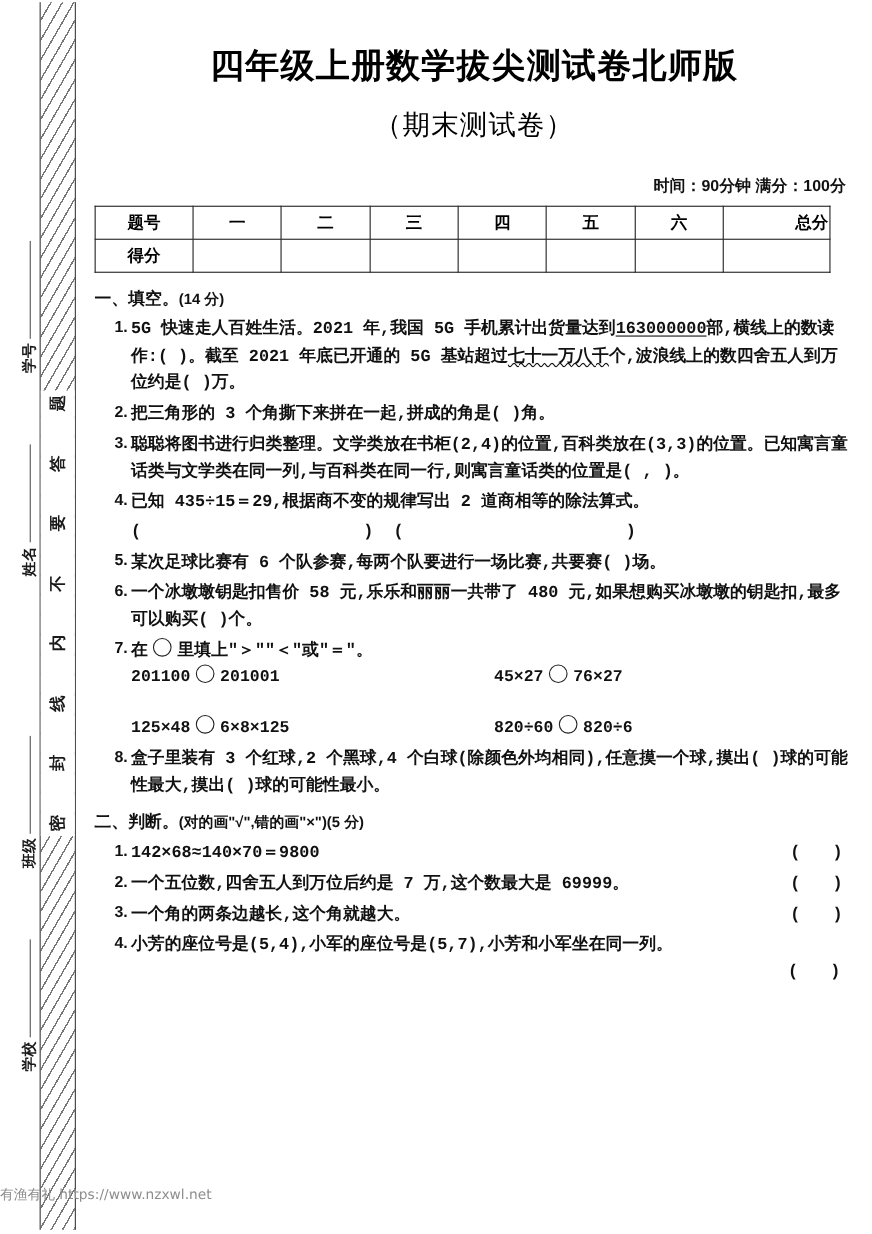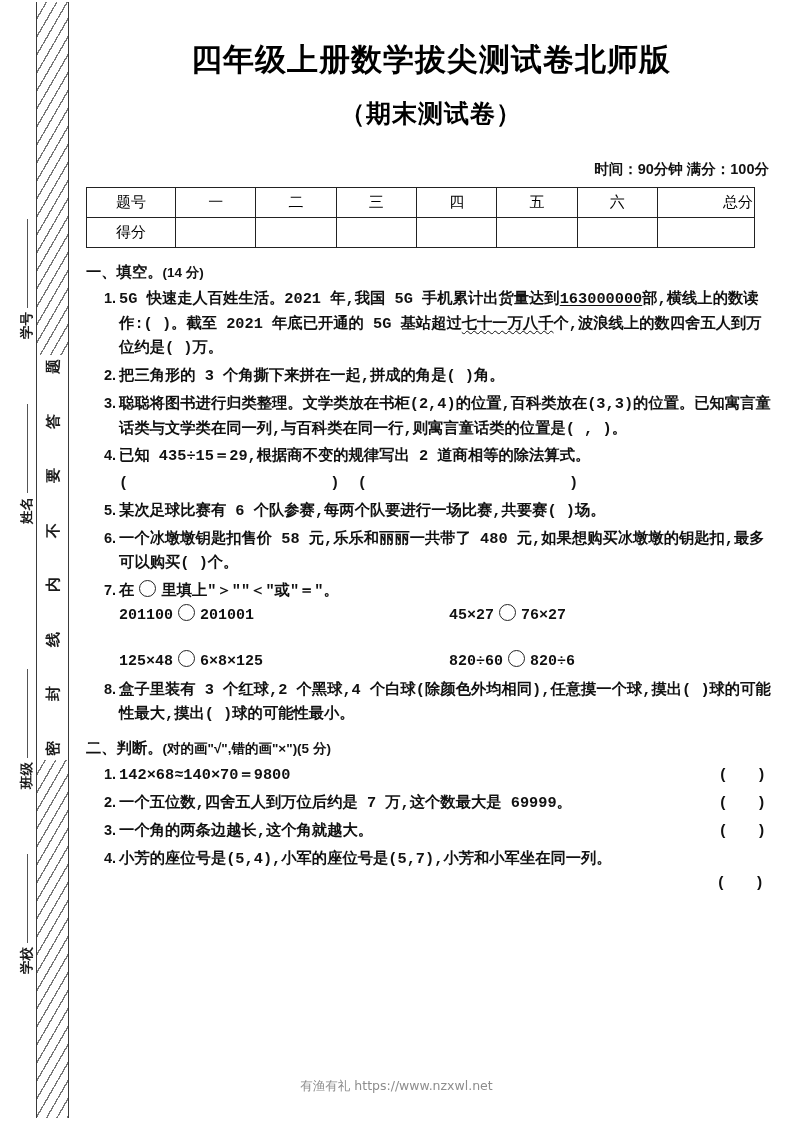--- a/index.html
+++ b/index.html
@@ -98,21 +98,21 @@
   #doc-title {
     font-size: 31px;
     font-weight: 700;
     letter-spacing: 1px;
     font-family: "Liberation Sans", "DejaVu Sans", sans-serif;
     color: #000;
     line-height: 1.18;
   }
   #doc-subtitle {
     font-size: 25px;
-    font-weight: 700;
+    font-weight: 400;
     margin-top: 18px;
     letter-spacing: 1px;
     font-family: "Liberation Sans", "DejaVu Sans", sans-serif;
     color: #000;
   }
 
   #exam-meta {
     text-align: right;
     font-size: 14.5px;
     font-weight: 700;
@@ -127,21 +127,21 @@
     width: 669px;
     border-collapse: collapse;
     table-layout: fixed;
   }
   #score-table td {
     border: 1.3px solid #222;
     height: 27px;
     text-align: center;
     vertical-align: middle;
     font-size: 15px;
-    font-weight: 400;
+    font-weight: 700;
     font-family: "Liberation Sans", "DejaVu Sans", sans-serif;
     color: #000;
   }
   #score-table td.rowhead { width: 86px; }
   #score-table td.totalcol { width: 94px; text-align: right; }
 
   
   #content { margin-top: 12px; font-size: 15.3px; line-height: 1.58; }
 
   .section-head {
@@ -228,21 +228,21 @@
     font-size: 15.3px;
     font-weight: 700;
   }
 
   
   #watermark {
     position: absolute;
     left: 0;
     right: 0;
     top: 1078px;
-    text-align: center;
+    text-align: left;
     font-size: 12.5px;
     color: #8d8d8d;
     font-family: "DejaVu Sans", sans-serif;
   }
   #page-foot {
     position: absolute;
     left: 0;
     right: 0;
     top: 1097px;
     text-align: center;

